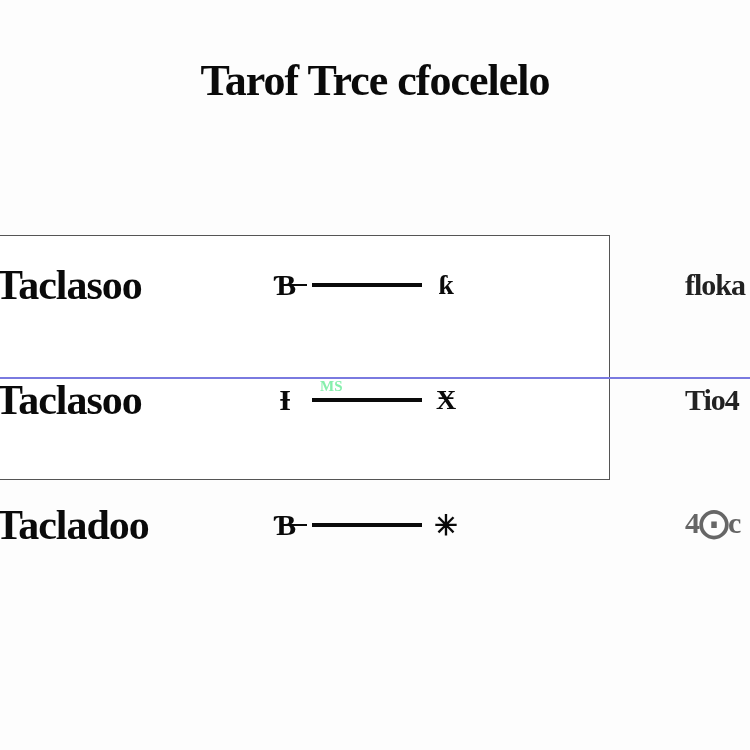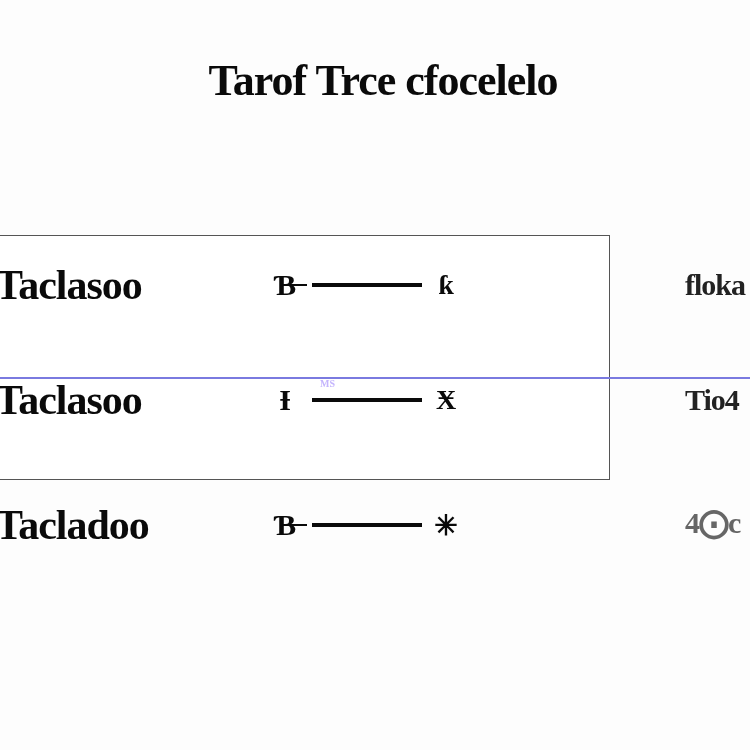--- a/index.html
+++ b/index.html
@@ -18,21 +18,20 @@
     .title {
       position: absolute;
       top: 55px;
       left: 50%;
       transform: translateX(-50%);
       font-size: 44px;
       font-weight: 900;
       color: #0a0a0a;
       letter-spacing: -1px;
       white-space: nowrap;
-      margin-left: 8px;
     }
     .box {
       position: absolute;
       left: -10px;
       top: 235px;
       width: 620px;
       height: 245px;
       border: 1px solid #555;
       background: #fff;
     }
@@ -89,23 +88,23 @@
       left: -30px;
       top: 1px;
       width: 25px;
       height: 2px;
       background: #0a0a0a;
     }
     .connector-label {
       position: absolute;
       top: -20px;
       left: 8px;
-      font-size: 10px;
+      font-size: 15px;
       font-weight: 700;
-      color: #c4b5fd;
+      color: #86efac;
     }
     .end-glyph {
       display: inline-flex;
       align-items: center;
       justify-content: center;
       width: 24px;
       height: 30px;
       font-size: 28px;
       font-weight: 900;
       color: #0a0a0a;

